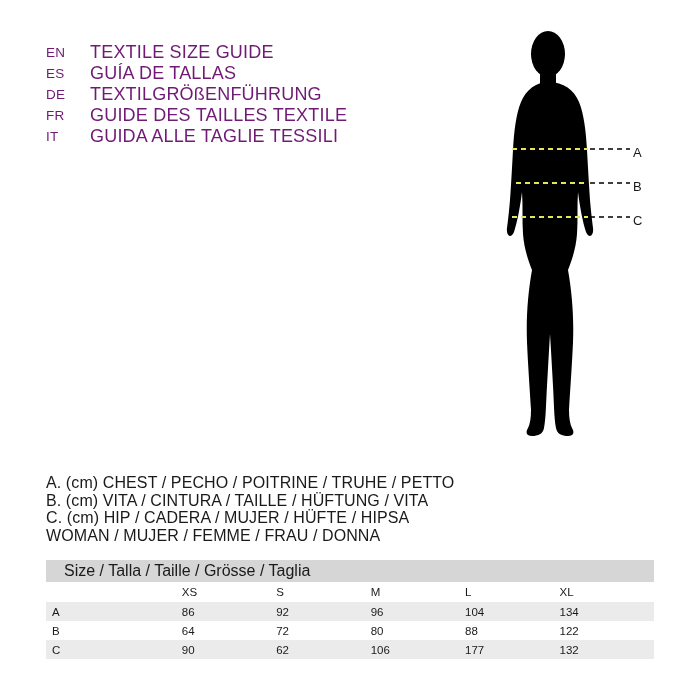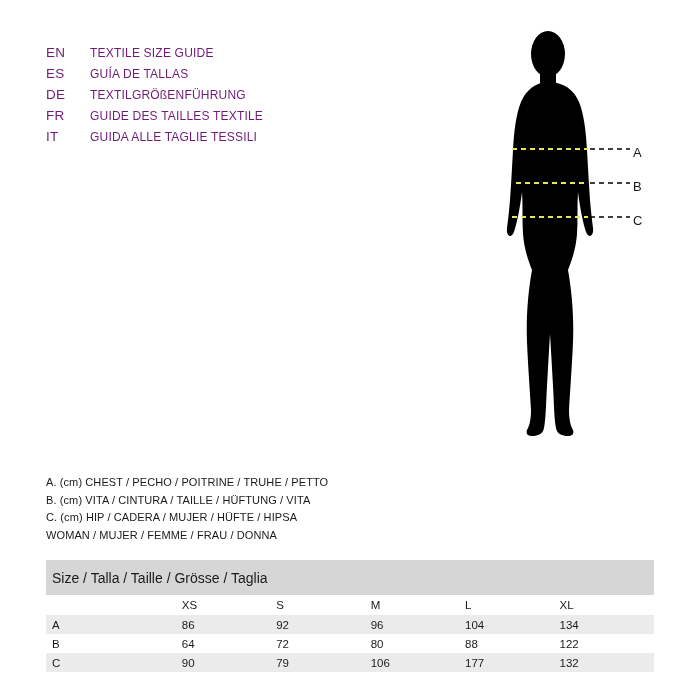--- a/index.html
+++ b/index.html
@@ -30,21 +30,21 @@
     font-size: 13.5px;
     letter-spacing: 0.2px;
     color: #701a75;
   }
   .lang-code {
     width: 44px;
     flex: 0 0 44px;
     font-size: 13.5px;
   }
   .lang-text {
-    font-size: 12px;
+    font-size: 18px;
   }
 
   
   .figure-wrap {
     position: absolute;
     left: 470px;
     top: 20px;
     width: 210px;
     height: 430px;
   }
@@ -63,21 +63,21 @@
   .label-c { left: 163px; top: 193px; }
 
   
   .key-block {
     position: absolute;
     left: 46px;
     top: 474px;
     width: 420px;
   }
   .key-row {
-    font-size: 11px;
+    font-size: 16px;
     line-height: 17.5px;
     color: #1a1a1a;
     letter-spacing: 0.1px;
     white-space: nowrap;
   }
   .key-row.gender {
   }
 
   
   .size-table {
@@ -89,23 +89,23 @@
     font-size: 11.5px;
     color: #1a1a1a;
   }
   .size-table td {
     padding: 0;
     height: 19px;
     vertical-align: middle;
   }
   .size-table .row-title td {
     background: #d6d6d6;
-    font-size: 14px;
-    padding-left: 6px;
-    height: 35px;
+    font-size: 16px;
+    padding-left: 18px;
+    height: 22px;
   }
   .size-table .row-head td {
     background: #ffffff;
     height: 20px;
   }
   .size-table .row-alt td {
     background: #ebebeb;
   }
   .size-table .row-plain td {
     background: #ffffff;
@@ -234,19 +234,19 @@
       <td class="col-label">B</td>
       <td class="col-v cell-pad">64</td>
       <td class="col-v cell-pad">72</td>
       <td class="col-v cell-pad">80</td>
       <td class="col-v cell-pad">88</td>
       <td class="col-v cell-pad">122</td>
     </tr>
     <tr class="row-alt">
       <td class="col-label">C</td>
       <td class="col-v cell-pad">90</td>
-      <td class="col-v cell-pad">79</td>
+      <td class="col-v cell-pad">62</td>
       <td class="col-v cell-pad">106</td>
       <td class="col-v cell-pad">177</td>
       <td class="col-v cell-pad">132</td>
     </tr>
   </tbody>
 </table>
 
 </body></html>

